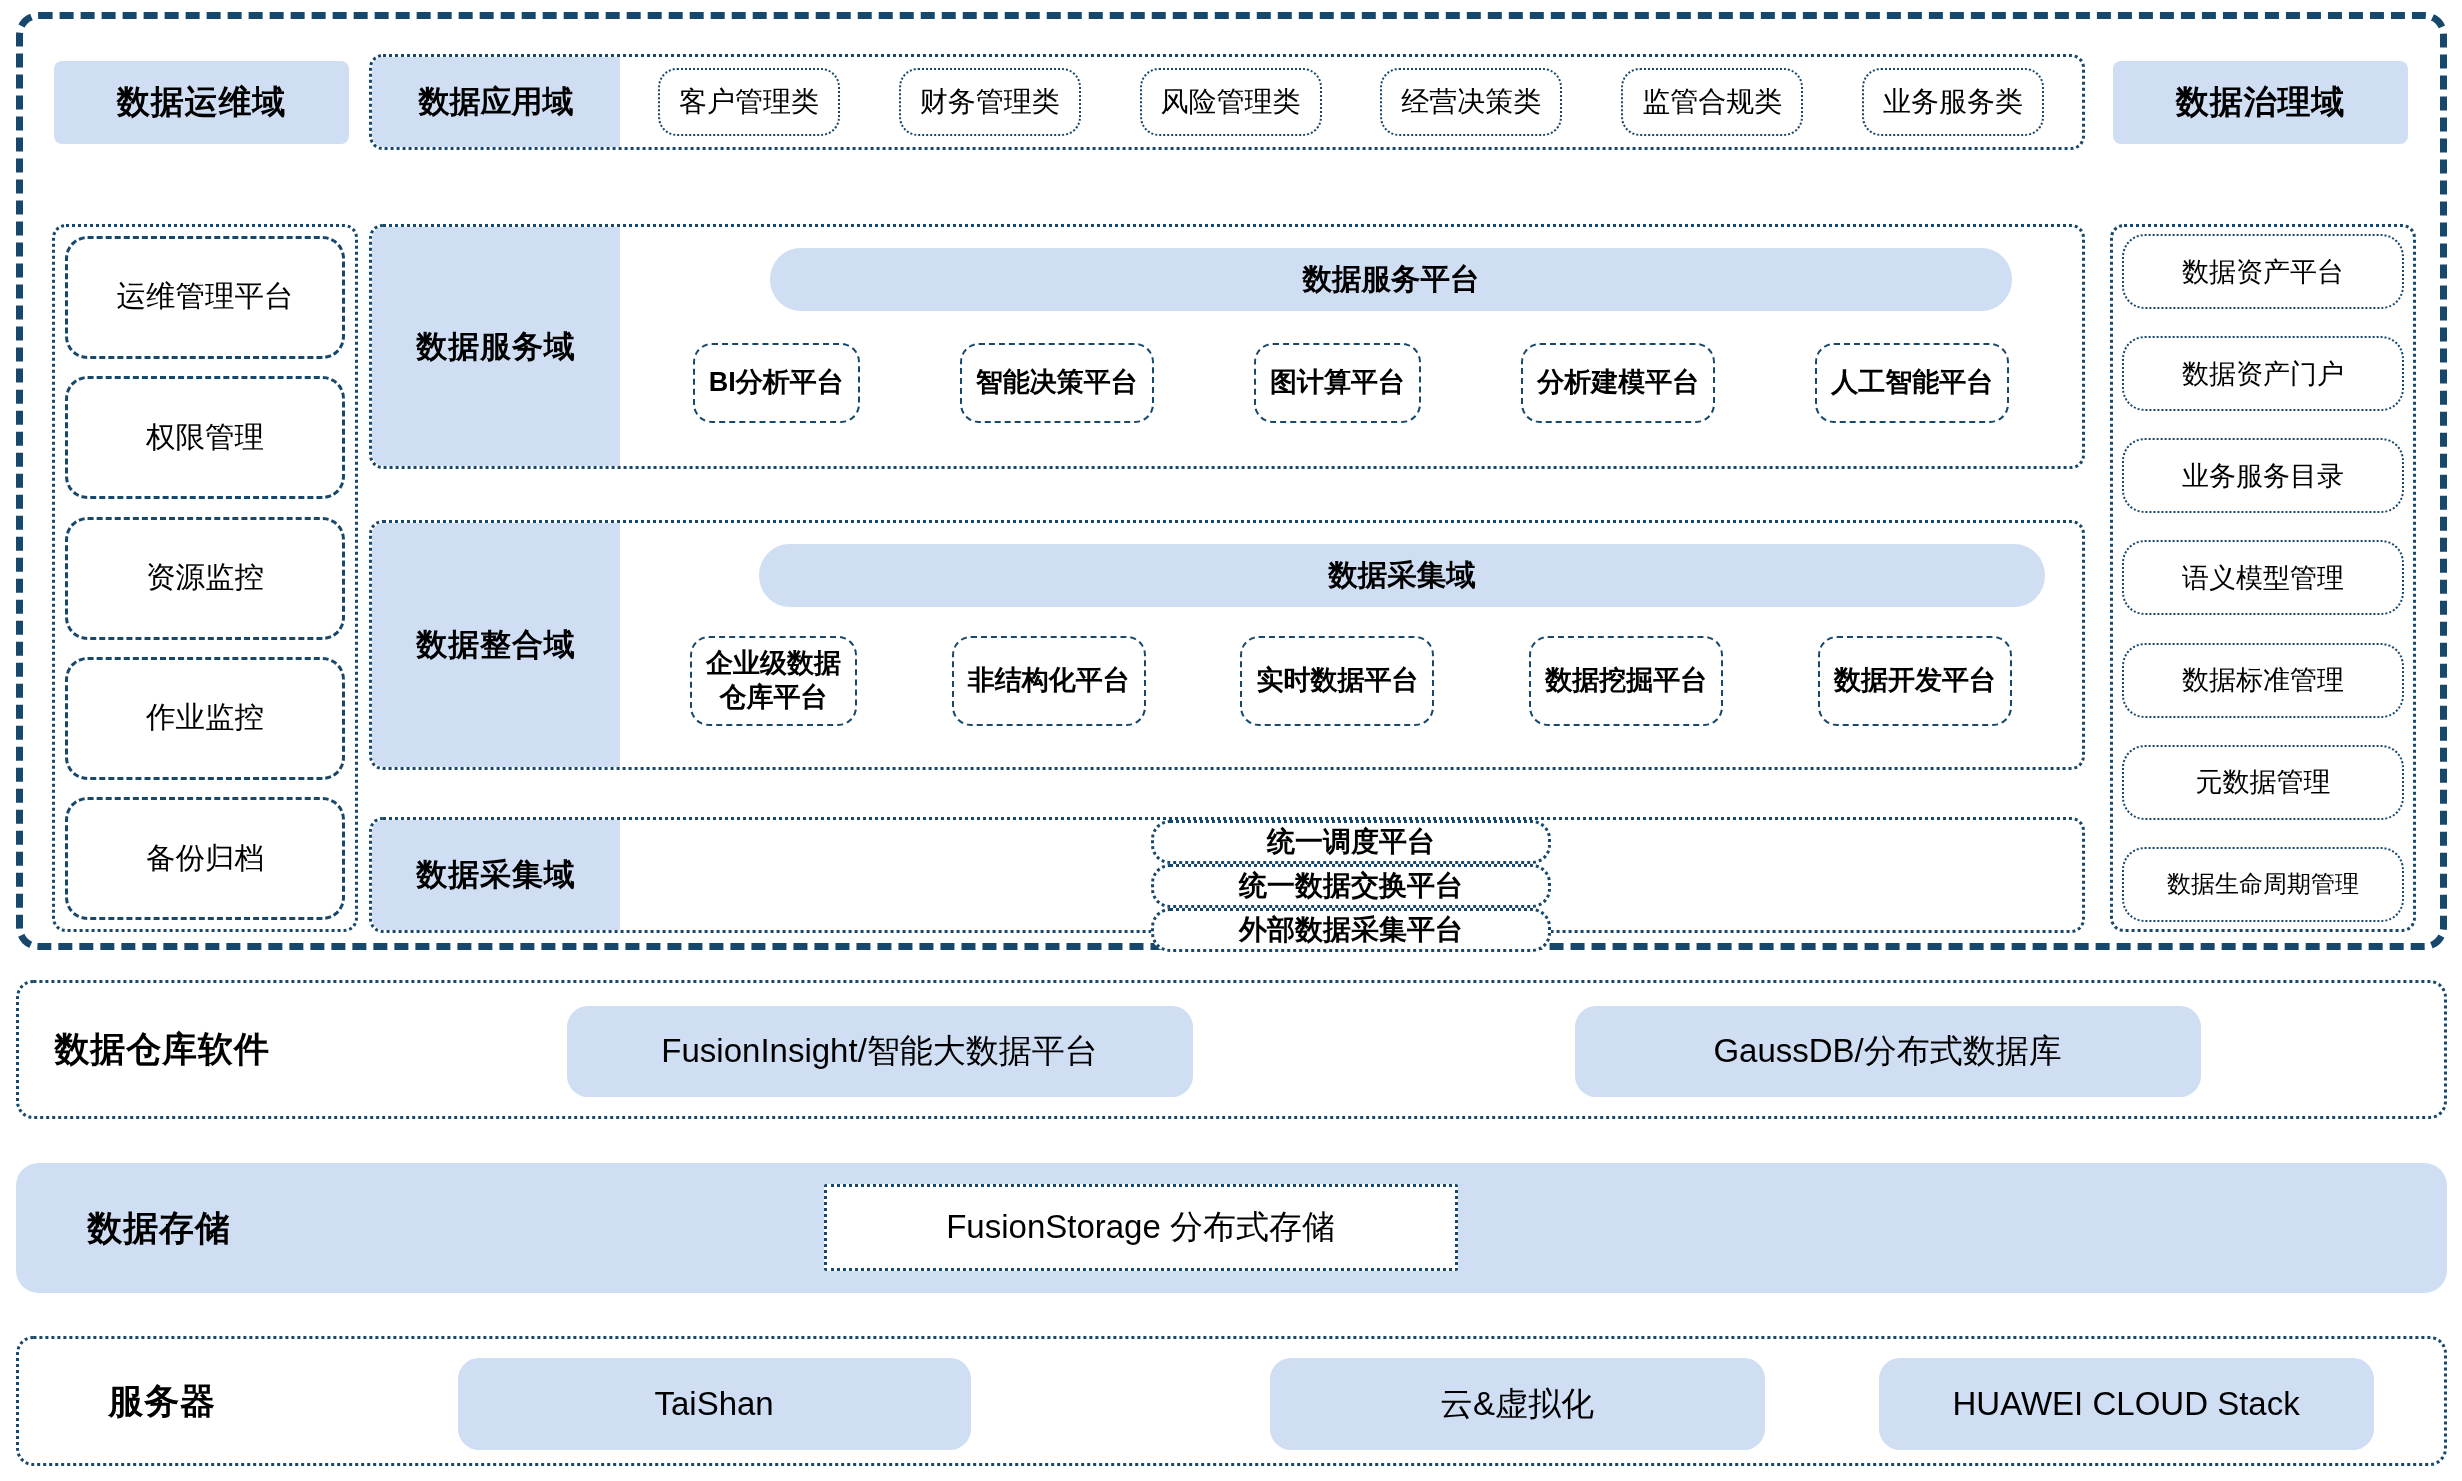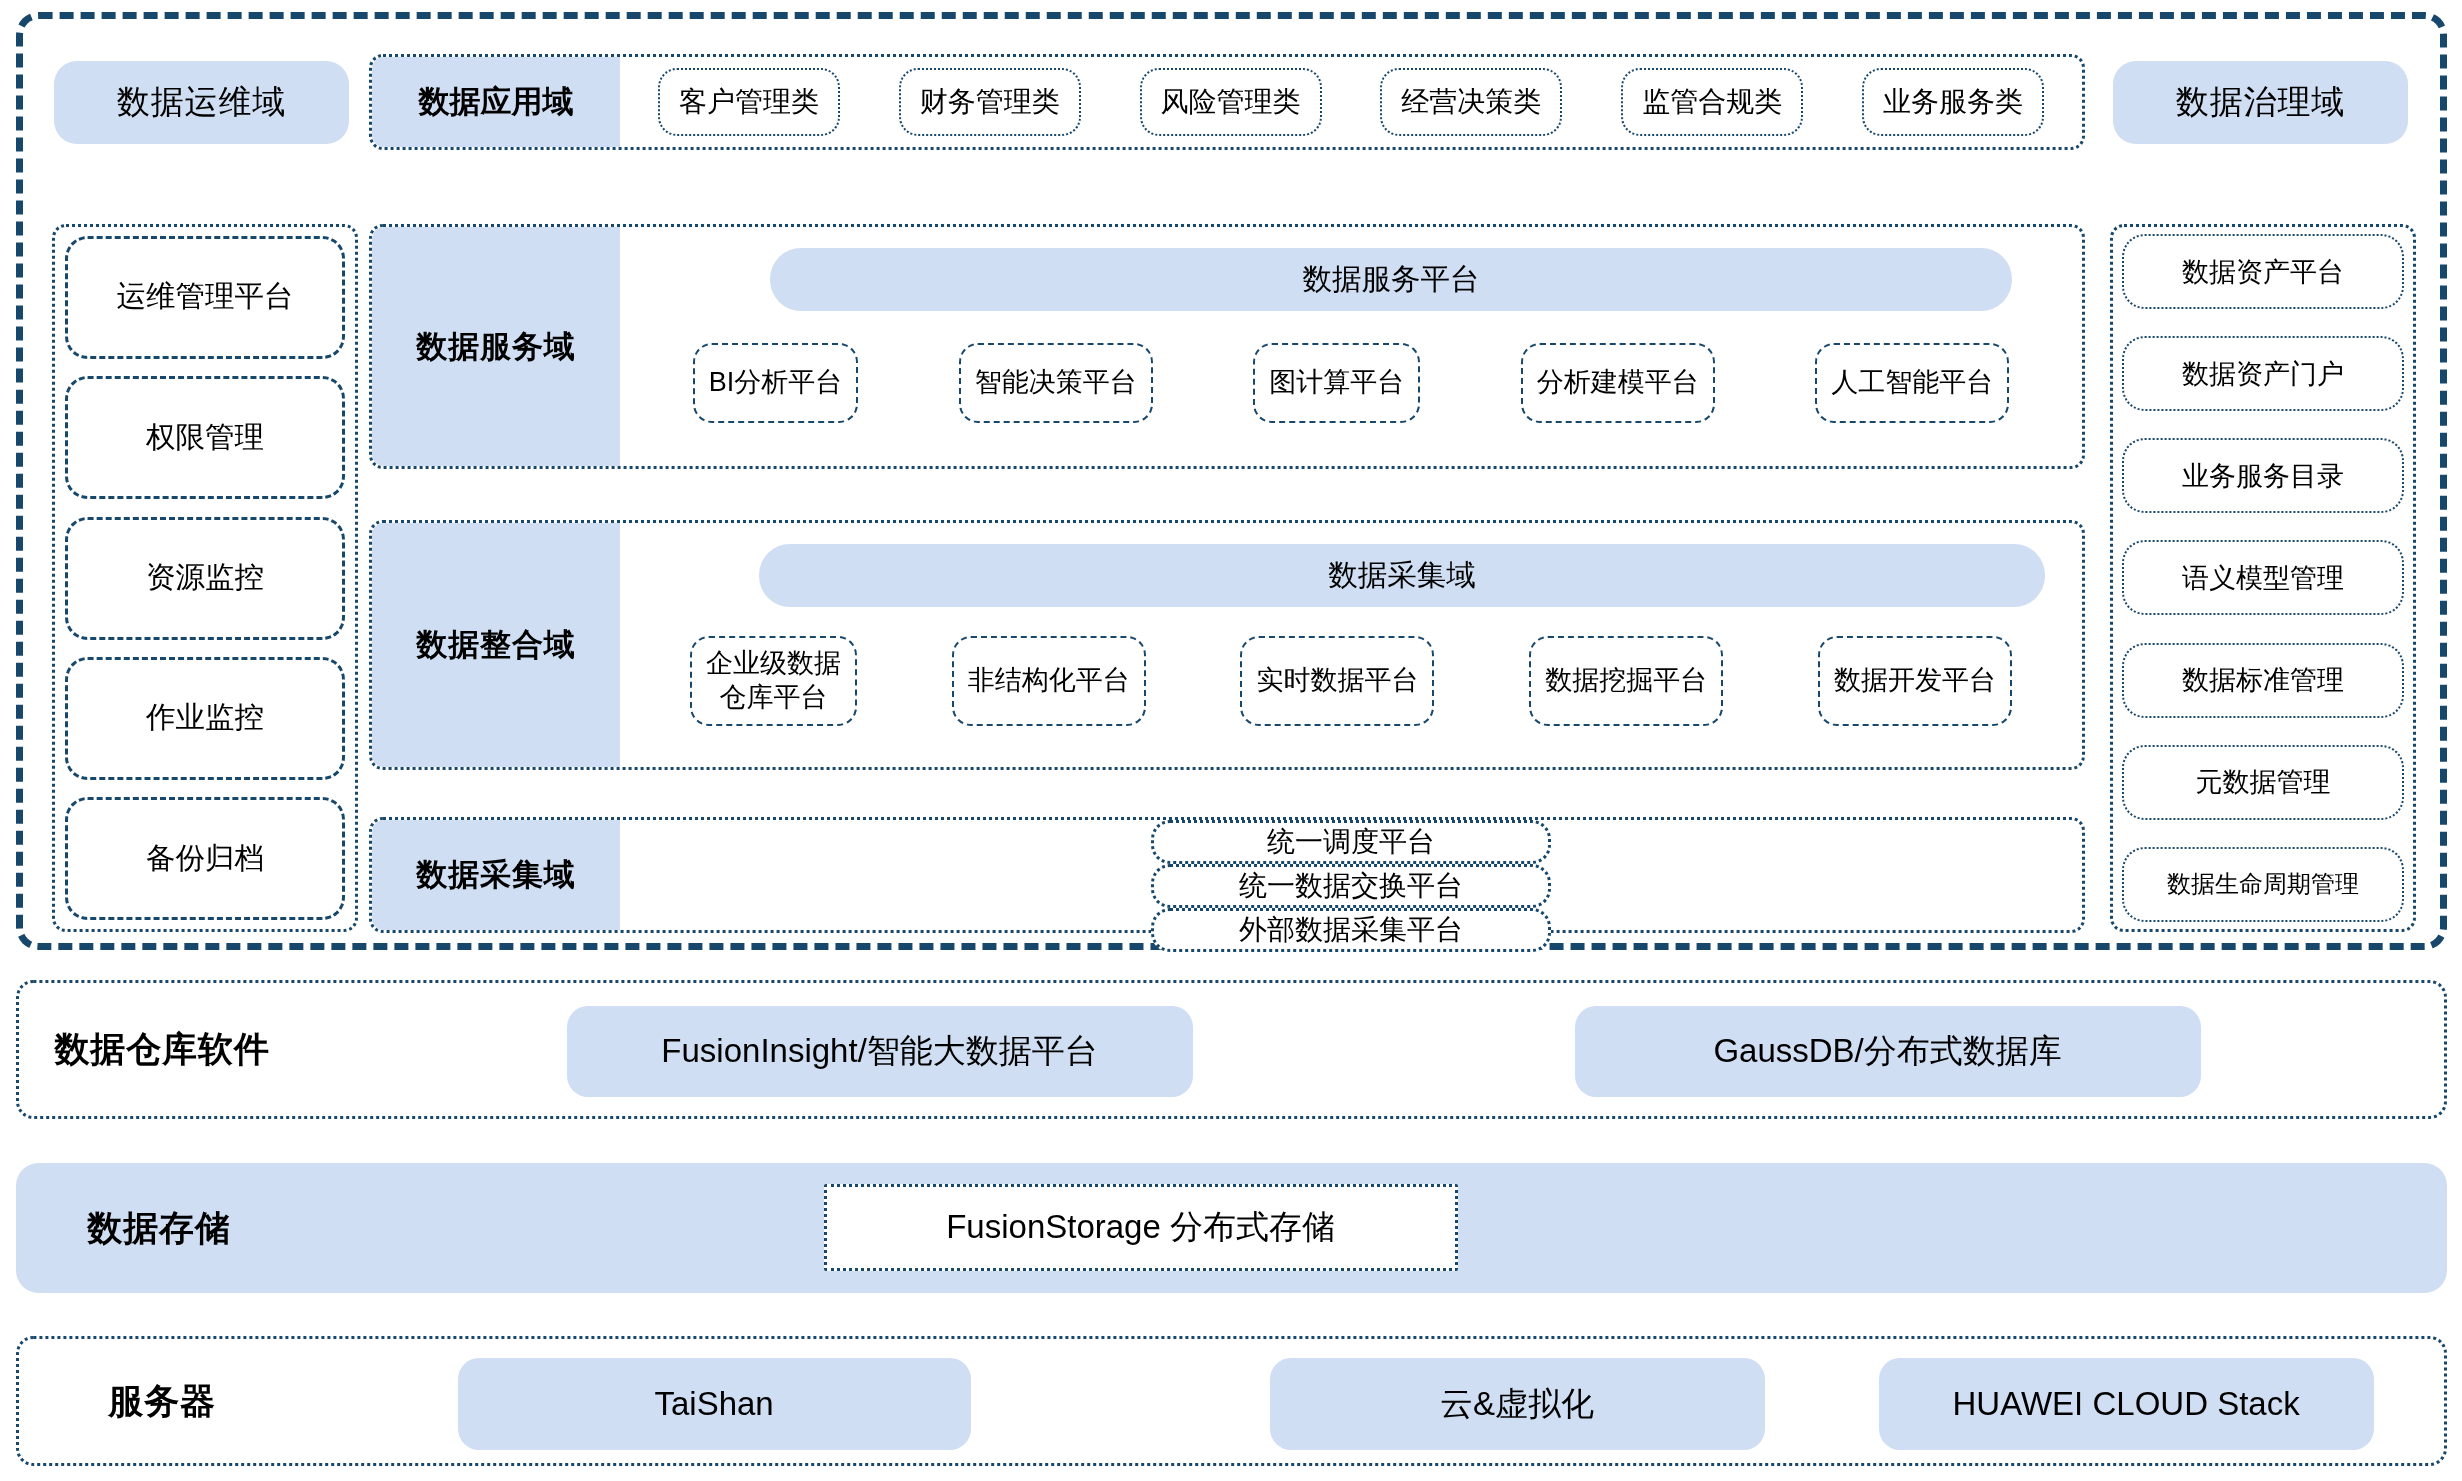--- a/index.html
+++ b/index.html
@@ -40,22 +40,22 @@
     width: 2431px;
     height: 938px;
     border: 7.8px dashed #17476b;
     border-radius: 22.6px;
     box-sizing: border-box;
   }
 
   
   .domain-pill {
     position: absolute;
-    border-radius: 23px;
-    font-weight: normal;
+    border-radius: 8px;
+    font-weight: bold;
     font-size: 33px;
     letter-spacing: 0.9px;
     text-align: right;
   }
 
   #ops-domain-header {
     left: 54px; top: 61px; width: 295px; height: 83px;
   }
   #gov-domain-header {
     left: 2113px; top: 61px; width: 295px; height: 83px;
@@ -161,20 +161,21 @@
     font-size: 31px;
     flex: 0 0 auto;
     letter-spacing: 0.9px;
   }
   .panel-body {
     flex: 1 1 auto;
     position: relative;
     display: flex;
     flex-direction: column;
     padding: 0;
+    font-weight: bold;
   }
 
   
   .platform-bar {
     margin: 21px auto 0 auto;
     height: 63px;
     border-radius: 31px;
     background: #cfdef2;
     font-size: 29.5px;
     color: #000;

